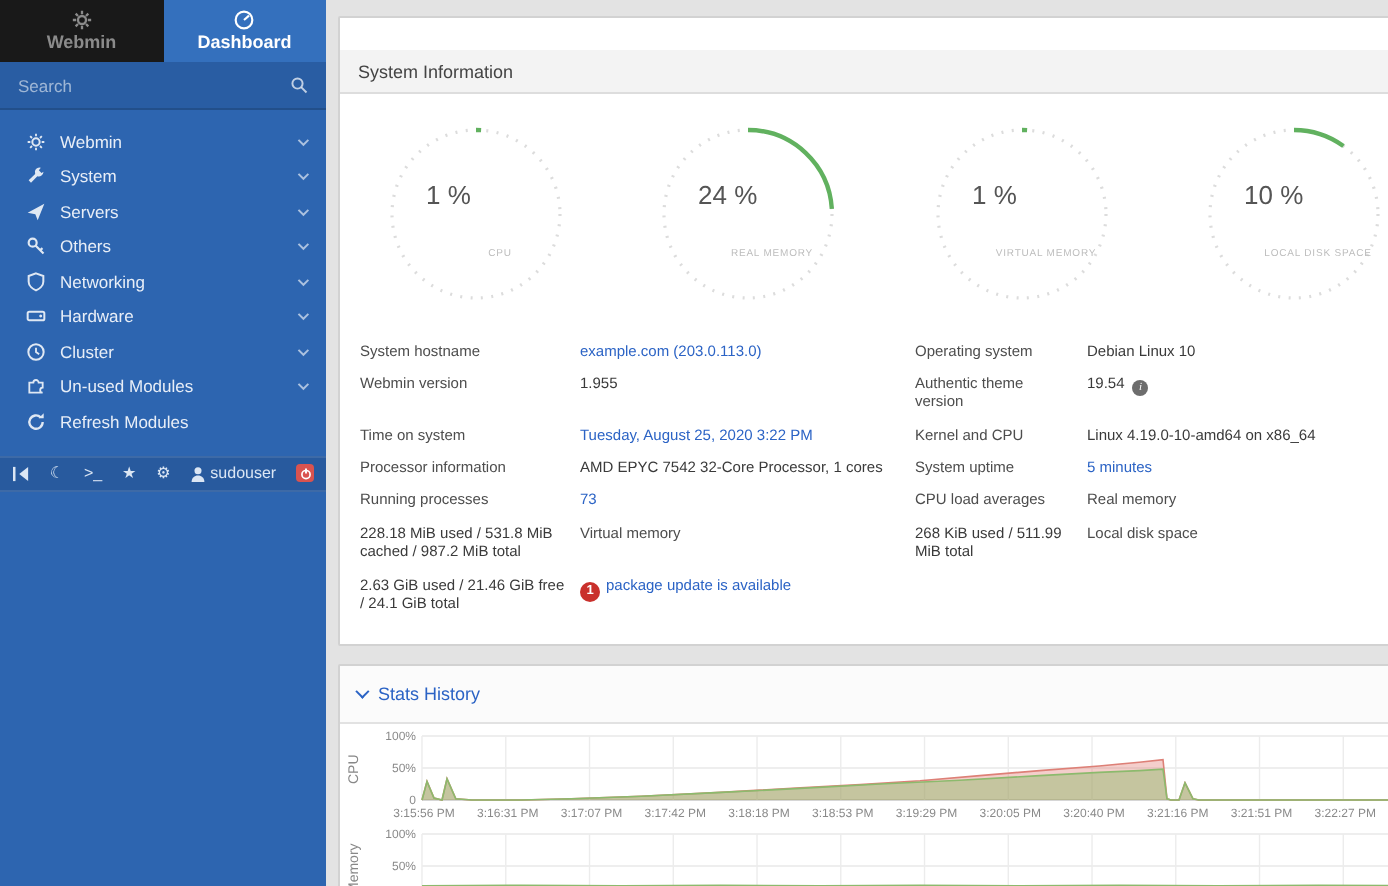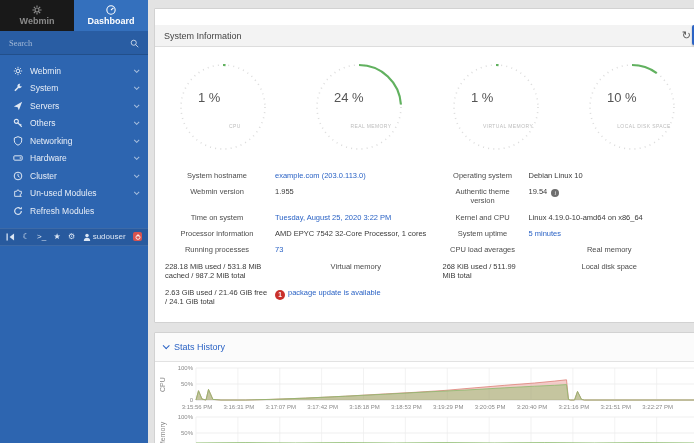--- a/index.html
+++ b/index.html
@@ -1,33 +1,33 @@
 <!DOCTYPE html>
 <html><head>
 <meta charset="utf-8">
 <style>
   * { margin:0; padding:0; box-sizing:border-box; }
   html,body { width:694px; height:443px; overflow:hidden;
     font-family:"Liberation Sans", sans-serif; background:#e3e3e3; }
   .app { display:flex; width:694px; height:443px; }
 
   
-  .sidebar { width:148px; background:#2d65b0; color:#e8eef7; flex-shrink:0;
+  .sidebar { width:163px; background:#2d65b0; color:#e8eef7; flex-shrink:0;
     display:flex; flex-direction:column; }
   .tabs { display:flex; height:31px; }
   .tab { flex:1; display:flex; flex-direction:column; align-items:center;
     justify-content:center; gap:1px; font-size:9px; font-weight:bold; cursor:pointer; }
   .tab.dark { background:#191919; color:#8b8b8b; }
   .tab.active { background:#3470bd; color:#fff; }
   .tab svg { display:block; }
   .search-row { height:24px; display:flex; align-items:center;
     background:rgba(0,0,0,0.07); border-bottom:1px solid rgba(0,0,0,0.15);
     padding:0 9px; }
   .search-row input { flex:1; background:transparent; border:none; outline:none;
-    color:#dce7f5; font-size:8.5px; font-family:Liberation Serif, serif; }
+    color:#dce7f5; font-size:8.5px; font-family:Liberation Sans, sans-serif; }
   .search-row input::placeholder { color:rgba(255,255,255,0.55); }
   .nav { padding-top:7px; }
   .nav-item { height:17.5px; display:flex; align-items:center; gap:7px;
     padding:0 10px 0 12px; font-size:8.5px; cursor:pointer; }
   .nav-item .nicon { width:11px; display:flex; justify-content:center; opacity:.85; }
   .nav-item .nlabel { flex:1; }
   .caret { width:4px; height:4px; border-right:1px solid rgba(255,255,255,0.6);
     border-bottom:1px solid rgba(255,255,255,0.6); transform:rotate(45deg) translateY(-1px); }
   .side-footer { margin-top:8px; height:18px; display:flex; align-items:center;
     justify-content:space-between; padding:0 6px;
@@ -46,21 +46,21 @@
     display:flex; align-items:center; padding:0 9px;margin-top:16px; }
   .panel-title { font-size:9px; color:#444; }
   .refresh-btn { margin-left:auto; font-size:11px; color:#555; cursor:pointer; line-height:1; }
 
   .gauges { display:flex; padding:8px 0 4px; }
   .gauge { flex:1; display:flex; justify-content:center; }
 
   .info-grid { display:grid; grid-template-columns:104px 1fr 80px 1fr;
     column-gap:6px; padding:4px 10px 12px; font-size:7.5px; color:#3a3a3a; }
   .info-grid > div { padding:3.5px 0; line-height:1.25; }
-  .ilabel { color:#4d4d4d;text-align:center; }
+  .ilabel { color:#4d4d4d; }
   .link { color:#2b63c5; cursor:pointer; text-decoration:none;margin-top:32px; }
   .badge { display:inline-flex; width:10px; height:10px; border-radius:50%;
     background:#c9302c; color:#fff; font-size:6.5px; font-weight:bold;
     align-items:center; justify-content:center; margin-right:3px; vertical-align:-2px; }
   .info-dot { display:inline-flex; width:8px; height:8px; border-radius:50%;
     background:#6d6d6d; color:#fff; font-size:5.5px; font-style:italic;
     font-family:"Liberation Serif", serif;
     align-items:center; justify-content:center; margin-left:4px; vertical-align:-1px; cursor:pointer; }
 
   .stats-panel { margin-top:9px; height:163px; overflow:hidden; }

